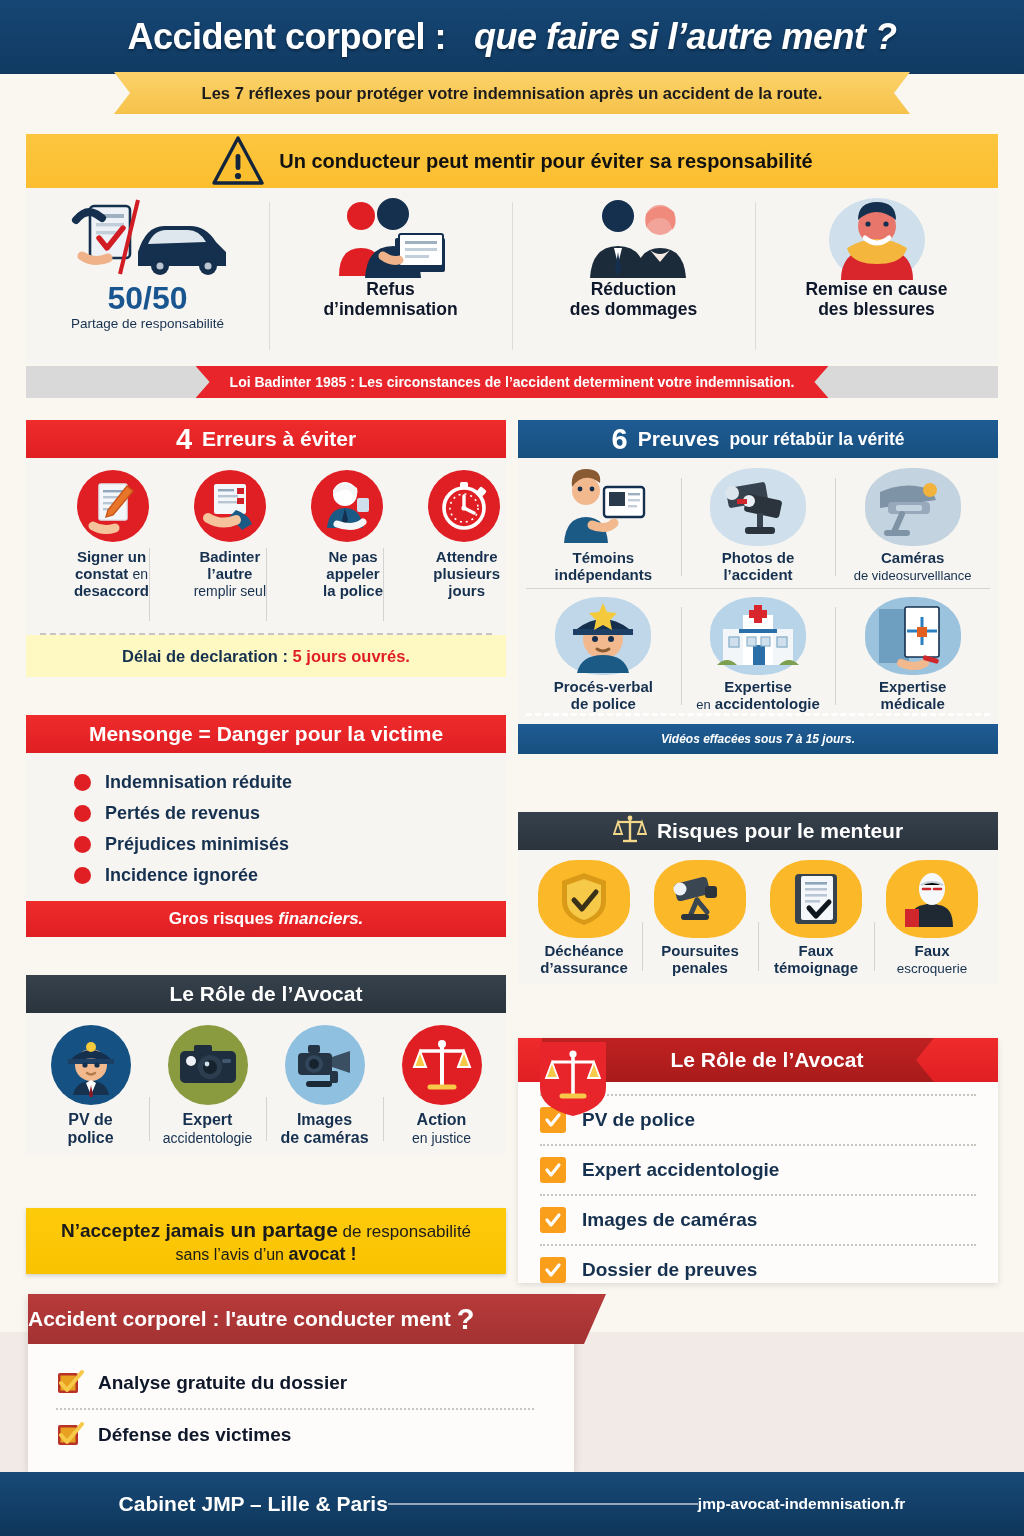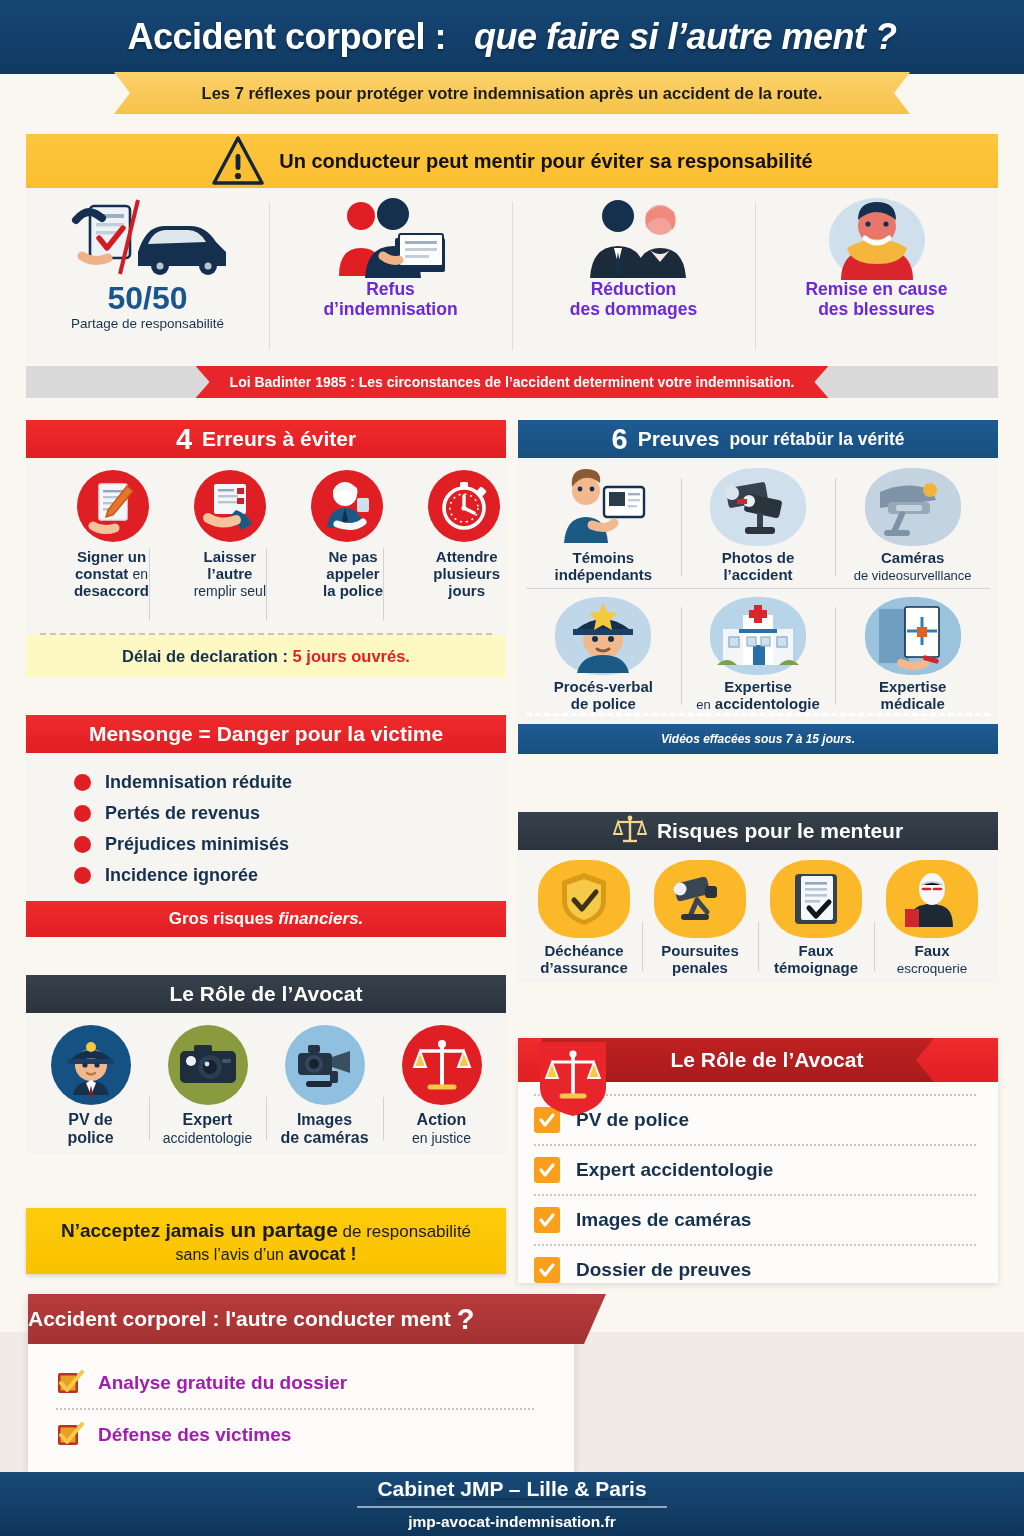--- a/index.html
+++ b/index.html
@@ -53,21 +53,21 @@
   }
   .topcard{
     flex:1;display:flex;flex-direction:column;align-items:center;justify-content:flex-start;
     padding-top:4px;position:relative;
   }
   .topcard + .topcard::before{
     content:"";position:absolute;left:0;top:14px;bottom:14px;width:1px;background:#dcdcdc;
   }
   .tc-art{height:88px;display:flex;align-items:flex-end;justify-content:center;}
   .tc-big{font-size:32px;font-weight:bold;color:#19558f;line-height:1.05;margin-top:2px;}
-  .tc-t1{font-size:17.5px;font-weight:bold;color:#6d28d9;line-height:1.12;text-align:right;}
+  .tc-t1{font-size:17.5px;font-weight:bold;color:#0f172a;line-height:1.12;text-align:right;}
   .tc-t2{font-size:13.5px;color:#16314f;line-height:1.15;text-align:center;}
 
   
   .loiwrap{
     position:absolute;left:26px;top:366px;width:972px;height:32px;
     background:#d9d9d9;display:flex;align-items:center;justify-content:center;
   }
   .loi{
     height:32px;background:#e8252b;display:flex;align-items:center;justify-content:center;
     padding:0 34px;clip-path:polygon(0 0,100% 0,calc(100% - 14px) 50%,100% 100%,0 100%,14px 50%);
@@ -176,21 +176,21 @@
     background:linear-gradient(180deg,#ef2b2b 0%,#e01f24 100%);
   }
   .chk-ribbon-inner{
     position:absolute;left:24px;top:0;width:392px;height:44px;
     background:linear-gradient(180deg,#c02121 0%,#a81b1b 100%);
     clip-path:polygon(0 0,100% 0,calc(100% - 18px) 50%,100% 100%,0 100%);
     display:flex;align-items:center;justify-content:center;padding-left:58px;
   }
   .chk-ribbon-inner span{color:#fff;font-size:21px;font-weight:bold;}
   .chk-badge{position:absolute;left:22px;top:4px;width:66px;height:74px;z-index:3;}
-  .chk-list{position:absolute;left:16px;top:56px;right:22px;}
+  .chk-list{position:absolute;left:22px;top:56px;right:22px;}
   .chk-row{display:flex;align-items:center;gap:16px;padding:11px 0;border-top:2px dotted #c9c4be;}
   .chk-row:last-child{border-bottom:none;}
   .chk-box{
     width:26px;height:26px;background:#f99f1c;border-radius:3px;
     display:flex;align-items:center;justify-content:center;flex:0 0 auto;
   }
   .chk-box svg{display:block;}
   .chk-row span{font-size:19px;font-weight:bold;color:#16314f;}
 
   
@@ -202,28 +202,28 @@
     position:absolute;left:0;top:0;width:578px;height:50px;
     background:linear-gradient(180deg,#b83b3b 0%,#a33232 100%);
     clip-path:polygon(0 0,100% 0,calc(100% - 22px) 100%,0 100%);
     display:flex;align-items:center;
   }
   .bot-ribbon span{color:#fff;font-size:21px;font-weight:bold;white-space:nowrap;}
   .bot-ribbon .q{font-size:29px;margin-left:6px;}
   .bot-list{position:absolute;left:28px;top:64px;right:40px;}
   .bot-row{display:flex;align-items:center;gap:14px;padding:11px 0;}
   .bot-row + .bot-row{border-top:2px dotted #c9c4be;}
-  .bot-row span{font-size:19px;font-weight:bold;color:#a21caf;}
+  .bot-row span{font-size:19px;font-weight:bold;color:#0f172a;}
   .bot-chk{width:28px;height:28px;flex:0 0 auto;}
 
   
   .footer{
     position:absolute;left:0;top:1472px;width:1024px;height:64px;
     background:linear-gradient(180deg,#184a78 0%,#0e3559 100%);
-    display:flex;flex-direction:column;align-items:center;justify-content:center;text-decoration:underline;
+    display:flex;flex-direction:row;align-items:center;justify-content:center;
   }
   .f1{color:#fff;font-size:21px;font-weight:bold;}
   .frule{width:310px;height:2px;background:rgba(255,255,255,.55);margin:5px 0 5px 0;}
   .f2{color:#fff;font-size:15.5px;font-weight:bold;}
 </style>
 </head>
 <body>
 
 <div class="page">
 
@@ -371,21 +371,21 @@
               <rect x="18" y="13" width="16" height="2.4" fill="#8fa6bb"></rect>
               <rect x="18" y="19" width="20" height="2.4" fill="#b8c6d4"></rect>
               <rect x="18" y="25" width="20" height="2.4" fill="#b8c6d4"></rect>
               <rect x="37" y="12" width="7" height="6" fill="#cf2027"></rect>
               <rect x="37" y="22" width="7" height="6" fill="#cf2027"></rect>
               <path d="M36 34 q12 4 16 14 l-10 6 q-8-10 -16-10z" fill="#1c5a86"></path>
               <path d="M8 42 q14 8 28 2" stroke="#f5c39c" stroke-width="10" fill="none" stroke-linecap="round"></path>
             </svg>
           </div>
           <div class="err-lab">
-            <span>Laisser</span><br>
+            <span>Badinter</span><br>
             <span>l’autre</span><br>
             <span class="thin">remplir seul</span>
           </div>
         </div>
 
         <div class="err-item">
           <div class="circ-red">
             <svg width="60" height="60" viewBox="0 0 60 60">
               <circle cx="28" cy="18" r="12" fill="#ffffff"></circle>
               <path d="M16 14 q10-12 24-2 q2 8 -4 8 q-2-8 -10-6 q-8 2 -10 6z" fill="#f2f4f6"></path>

